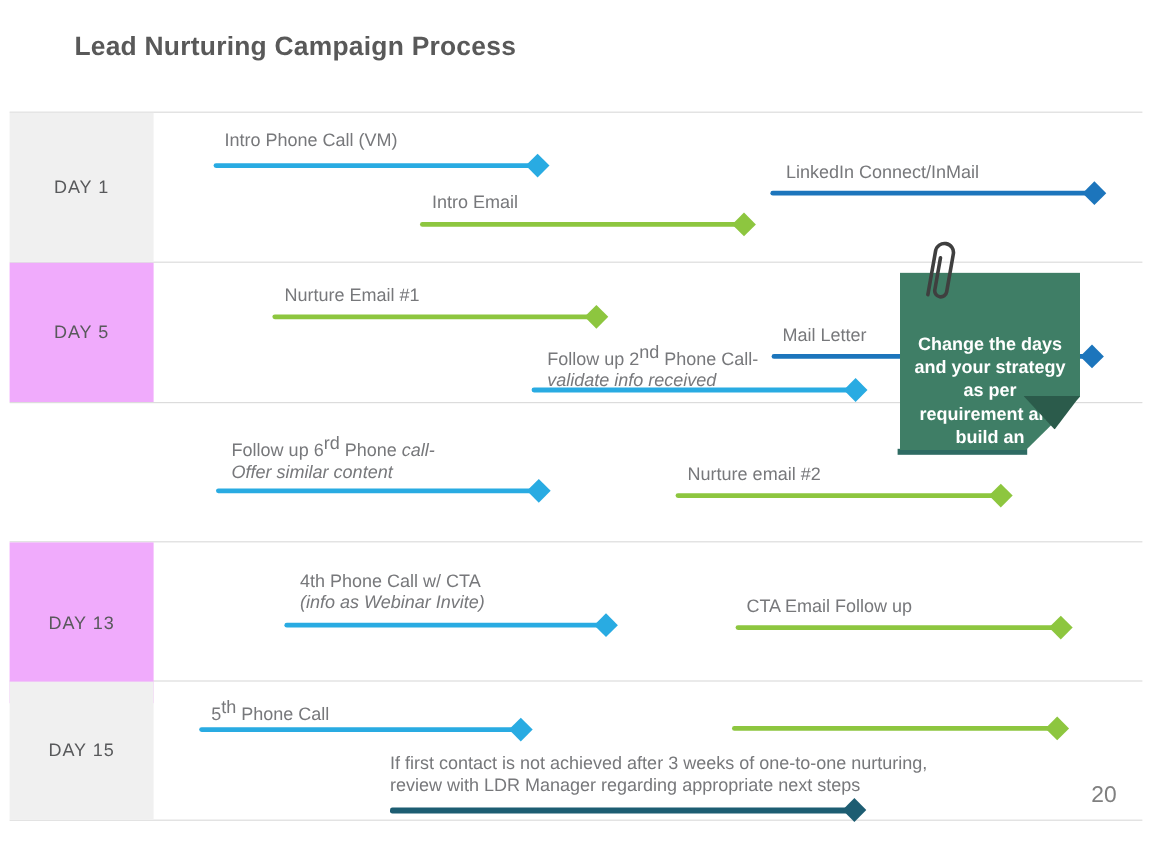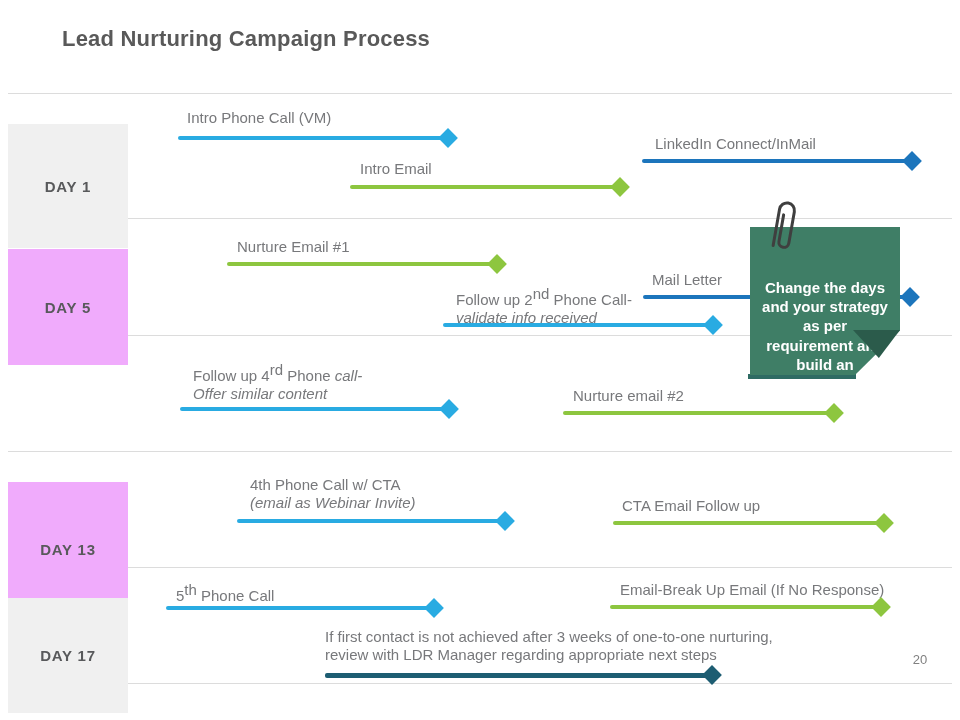--- a/index.html
+++ b/index.html
@@ -9,21 +9,21 @@
     font-family:"Liberation Sans","DejaVu Sans",sans-serif; overflow:hidden;
   }
   .title {
     position:absolute; left:62px; top:26px;
     font-size:22px; font-weight:bold; color:#595959; letter-spacing:0.2px;
   }
   .gridline { position:absolute; left:8px; width:944px; height:1px; background:#dcdcdc; }
   .daycell {
     position:absolute; left:8px; width:120px;
     display:flex; align-items:center; justify-content:center;
-    font-size:15px; font-weight:bold; color:#58595b; letter-spacing:0.8px;margin-top:30px;
+    font-size:15px; font-weight:normal; color:#58595b; letter-spacing:0.8px;
   }
   .cell-light { background:#f0f0f0; }
   .cell-dark  { background:#f0abfc; }
   .lbl { position:absolute; font-size:15px; color:#77787b; white-space:nowrap; line-height:18px; }
   .lbl sup { font-size:15px; }
   .it { font-style:italic; }
   .bar { position:absolute; height:4px; border-radius:2px; z-index:1; }
   .dia { position:absolute; width:14px; height:14px; transform:rotate(45deg); z-index:2; }
   .lb { background:#29abe2; }
   .gr { background:#8dc63f; }
@@ -38,40 +38,40 @@
   .note-text {
     position:absolute; left:8px; top:51px; width:134px;
     font-size:15px; font-weight:bold; color:#ffffff; text-align:center; line-height:1.28;
   }
   .note-fold {
     position:absolute; right:0; bottom:17px; width:47px; height:28px;
     background:#2b5b4b; clip-path:polygon(0 0,100% 0,55% 100%); z-index:6;
   }
   .note-underline { position:absolute; left:748px; top:374px; width:108px; height:5px; background:#2e6b63; z-index:4; }
   .paperclip { position:absolute; left:766px; top:199px; z-index:7; transform:rotate(10deg); }
-  .pagenum { position:absolute; left:900px; top:652px; width:40px; text-align:center; font-size:13px; color:#808080; }
+  .pagenum { position:absolute; left:900px; top:652px; width:40px; text-align:center; font-size:19px; color:#808080; }
 </style>
 </head>
 <body>
 
 <div id="slide">
 
   <div class="title">Lead Nurturing Campaign Process</div>
 
   <div class="gridline" style="top:93px"></div>
   <div class="gridline" style="top:218px"></div>
   <div class="gridline" style="top:335px"></div>
   <div class="gridline" style="top:451px"></div>
   <div class="gridline" style="top:567px"></div>
   <div class="gridline" style="top:683px"></div>
 
   <div class="daycell cell-light" style="top:94px;height:124px">DAY 1</div>
   <div class="daycell cell-dark" style="top:219px;height:116px">DAY 5</div>
   <div class="daycell cell-dark" style="top:452px;height:134px">DAY 13</div>
-  <div class="daycell cell-light" style="top:568px;height:115px">DAY 17</div>
+  <div class="daycell cell-light" style="top:568px;height:115px">DAY 15</div>
 
   <div class="lbl" style="left:187px;top:109px">Intro Phone Call (VM)</div>
   <div class="bar lb" style="left:178px;top:136px;width:270px"></div>
   <div class="dia lb" style="left:441px;top:131px"></div>
 
   <div class="lbl" style="left:360px;top:160px">Intro Email</div>
   <div class="bar gr" style="left:350px;top:185px;width:270px"></div>
   <div class="dia gr" style="left:613px;top:180px"></div>
 
   <div class="lbl" style="left:655px;top:135px">LinkedIn Connect/InMail</div>
@@ -94,41 +94,40 @@
     <div class="note-text">Change the days and your strategy as per requirement and build an impressive lead nurturing process</div>
   </div>
   <div class="note-fold" style="left:853px;top:330px"></div>
   <div class="note-underline"></div>
   <div class="paperclip">
     <svg width="34" height="58" viewBox="0 0 34 58">
       <path d="M10 48 V11 a7.5 7.5 0 0 1 15 0 v32 a5 5 0 0 1 -10 0 V16" fill="none" stroke="#3f3f3f" stroke-width="3" stroke-linecap="round"></path>
     </svg>
   </div>
 
-  <div class="lbl" style="left:193px;top:361px"><span>Follow up 4</span><sup>rd</sup><span> Phone </span><span class="it">call-</span><br><span class="it">Offer similar content</span></div>
+  <div class="lbl" style="left:193px;top:361px"><span>Follow up 6</span><sup>rd</sup><span> Phone </span><span class="it">call-</span><br><span class="it">Offer similar content</span></div>
   <div class="bar lb" style="left:180px;top:407px;width:269px"></div>
   <div class="dia lb" style="left:442px;top:402px"></div>
 
   <div class="lbl" style="left:573px;top:387px">Nurture email #2</div>
   <div class="bar gr" style="left:563px;top:411px;width:271px"></div>
   <div class="dia gr" style="left:827px;top:406px"></div>
 
-  <div class="lbl" style="left:250px;top:476px"><span>4th Phone Call w/ CTA</span><br><span class="it">(email as Webinar Invite)</span></div>
+  <div class="lbl" style="left:250px;top:476px"><span>4th Phone Call w/ CTA</span><br><span class="it">(info as Webinar Invite)</span></div>
   <div class="bar lb" style="left:237px;top:519px;width:268px"></div>
   <div class="dia lb" style="left:498px;top:514px"></div>
 
   <div class="lbl" style="left:622px;top:497px">CTA Email Follow up</div>
   <div class="bar gr" style="left:613px;top:521px;width:271px"></div>
   <div class="dia gr" style="left:877px;top:516px"></div>
 
   <div class="lbl" style="left:176px;top:581px"><span>5</span><sup>th</sup><span> Phone Call</span></div>
   <div class="bar lb" style="left:166px;top:606px;width:268px"></div>
   <div class="dia lb" style="left:427px;top:601px"></div>
 
-  <div class="lbl" style="left:620px;top:581px">Email-Break Up Email (If No Response)</div>
   <div class="bar gr" style="left:610px;top:605px;width:271px"></div>
   <div class="dia gr" style="left:874px;top:600px"></div>
 
   <div class="lbl" style="left:325px;top:628px"><span>If first contact is not achieved after 3 weeks of one-to-one nurturing,</span><br><span>review with LDR Manager regarding appropriate next steps</span></div>
   <div class="bar tl" style="left:325px;top:673px;width:387px"></div>
   <div class="dia tl" style="left:705px;top:668px"></div>
 
   <div class="pagenum">20</div>
 
 </div>

